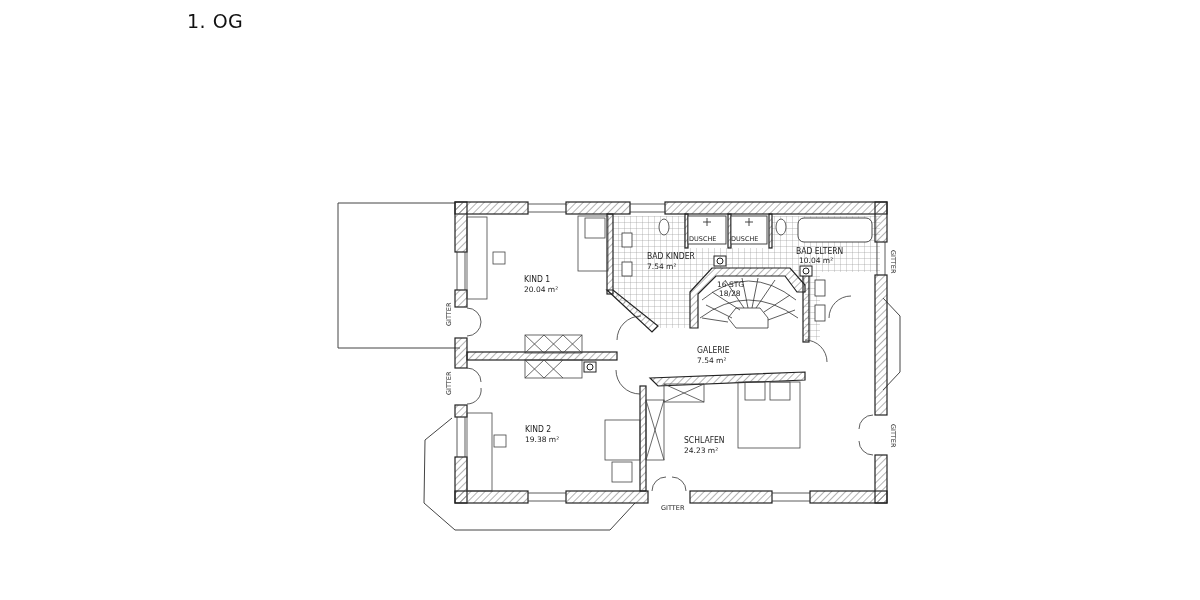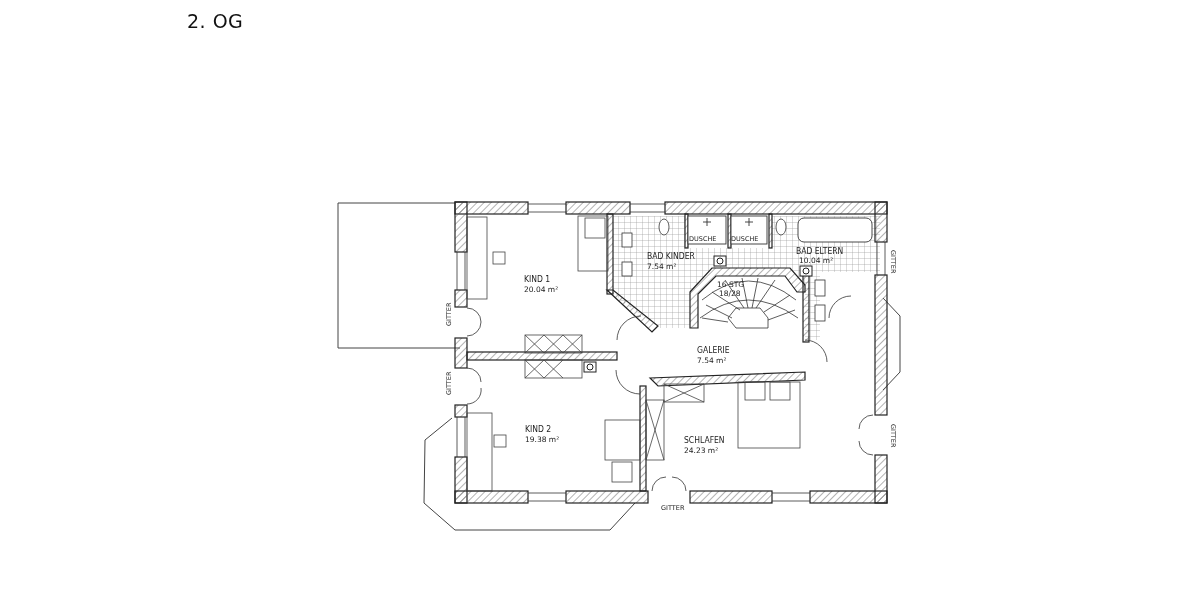--- a/index.html
+++ b/index.html
@@ -6,21 +6,21 @@
   body { width: 1200px; height: 600px; position: relative; overflow: hidden; font-family: "Liberation Sans", sans-serif; }
   .floor-title { position: absolute; left: 187px; top: 10px; font-size: 19px; color: #111; font-family: "DejaVu Sans", sans-serif; letter-spacing: 0.5px; }
   svg.plan { position: absolute; left: 0; top: 0; }
   .room-label { font-family: "DejaVu Sans Condensed", "DejaVu Sans", sans-serif; font-size: 8.5px; fill: #222; }
   .room-area { font-family: "DejaVu Sans", sans-serif; font-size: 7.5px; fill: #222; }
   .gitter { font-family: "DejaVu Sans", sans-serif; font-size: 6.5px; fill: #222; }
 </style>
 </head>
 <body>
 
-<div class="floor-title">2. OG</div>
+<div class="floor-title">1. OG</div>
 
 <svg class="plan" width="1200" height="600" viewBox="0 0 1200 600" xmlns="http://www.w3.org/2000/svg">
   <defs>
     <pattern id="hatch" patternUnits="userSpaceOnUse" width="5" height="5" patternTransform="rotate(45)">
       <line x1="0" y1="0" x2="0" y2="5" stroke="#666" stroke-width="1"></line>
     </pattern>
     <pattern id="tile" patternUnits="userSpaceOnUse" width="6" height="6">
       <path d="M6 0 L0 0 0 6" fill="none" stroke="#9a9a9a" stroke-width="0.7"></path>
     </pattern>
   </defs>

